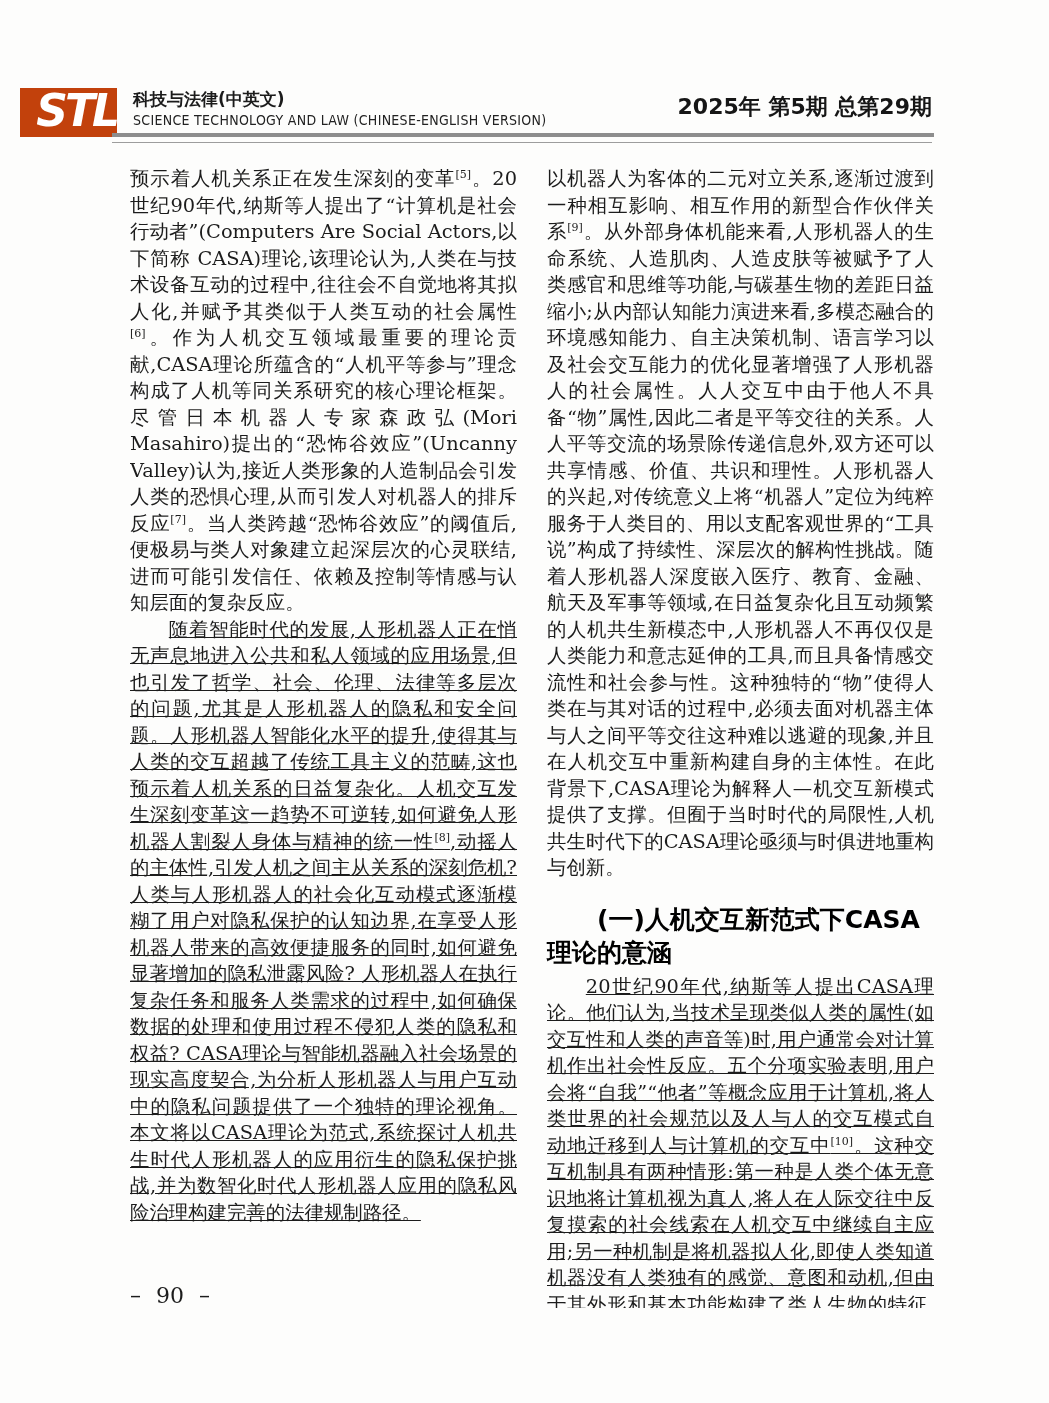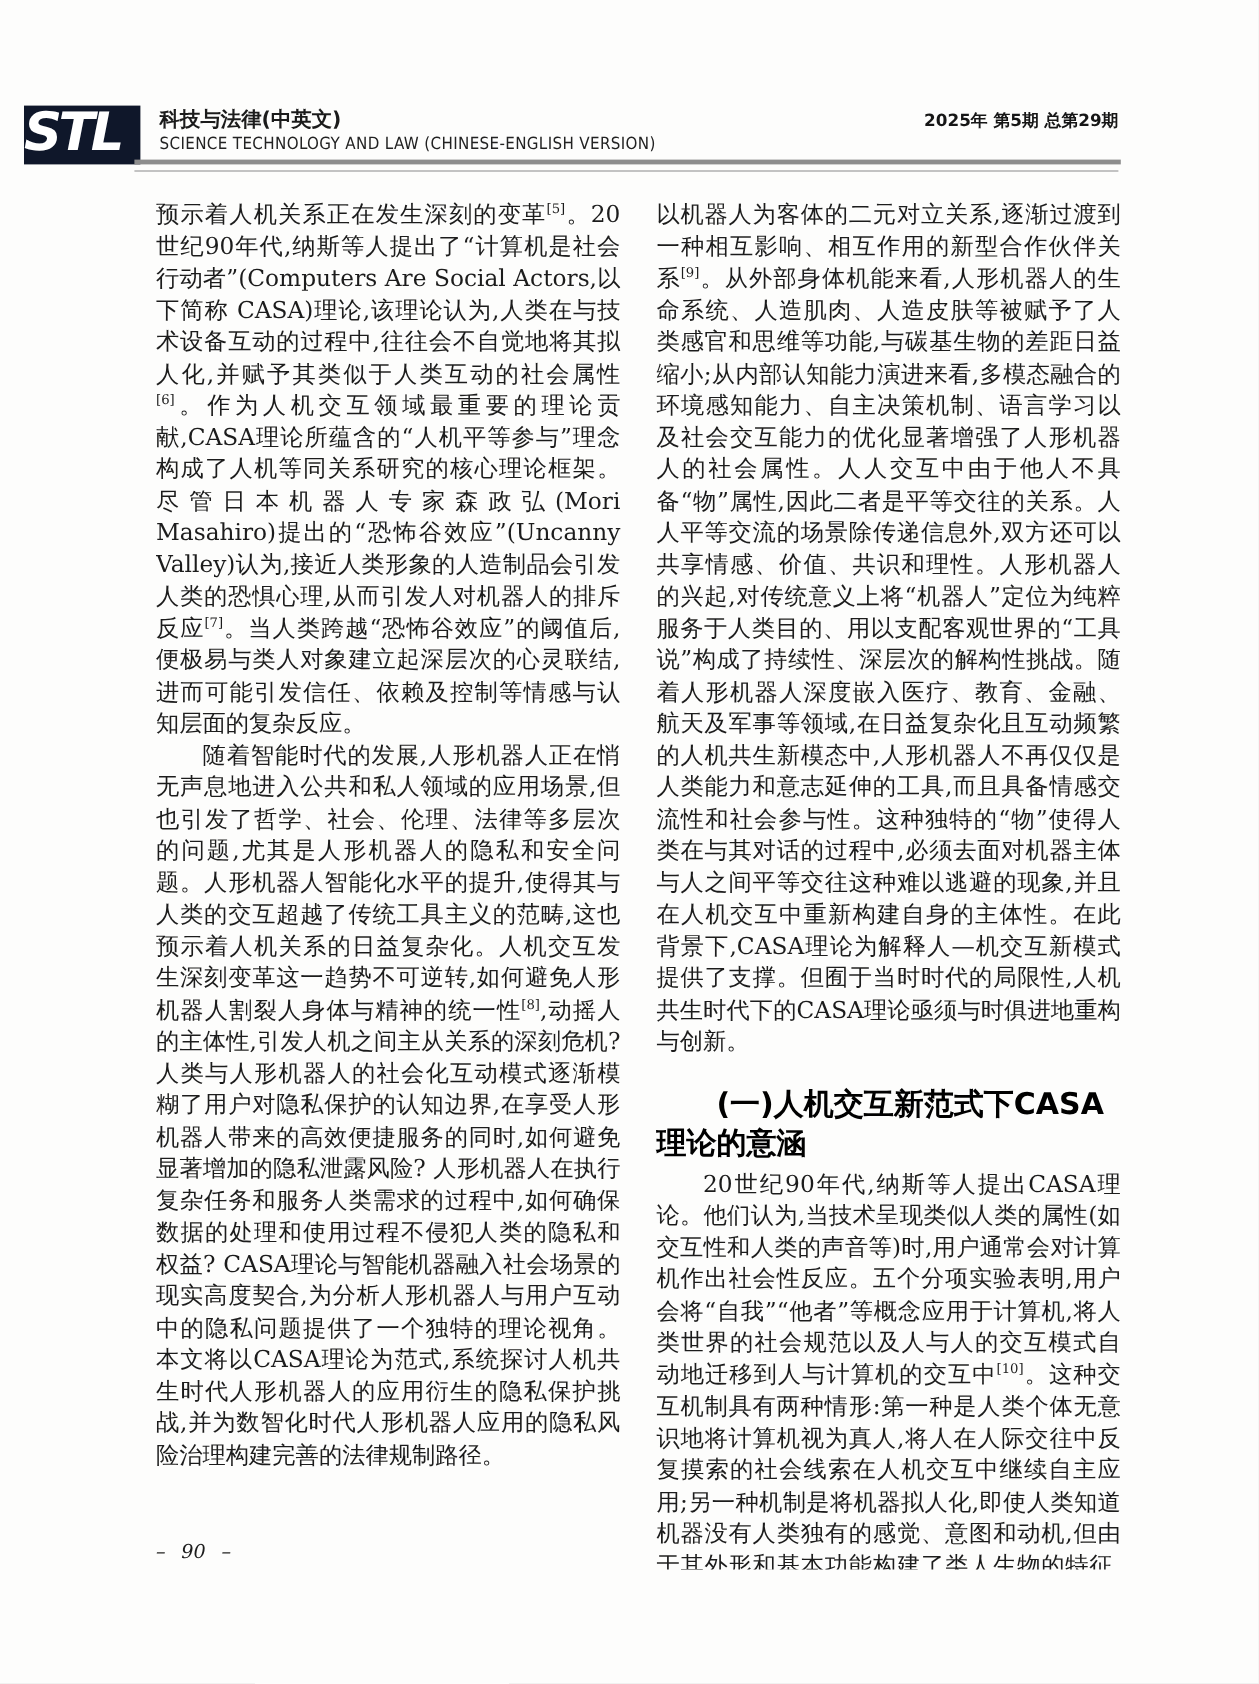--- a/index.html
+++ b/index.html
@@ -9,22 +9,22 @@
     margin:0 auto;
     background:#fdfdfc;
     color:#1e1e1e;
     font-family:"DejaVu Serif","Liberation Serif",serif;
     overflow:hidden;
   }
   
   .logo{
     position:absolute;left:20px;top:88px;
     width:97px;height:49px;
-    background:#0f172a;
-    display:flex;align-items:center;justify-content:flex-start;
+    background:#c2410c;
+    display:flex;align-items:center;justify-content:flex-end;
   }
   .logo span{
     color:#ffffff;
     font-family:"DejaVu Sans","Liberation Sans",sans-serif;
     font-weight:bold;font-style:italic;
     font-size:44px;letter-spacing:-3px;
     transform:translateY(-2px);
   }
   .journal-cn{
     position:absolute;left:133px;top:88px;
@@ -33,21 +33,21 @@
   }
   .journal-en{
     position:absolute;left:133px;top:112px;
     font-family:"DejaVu Sans","Liberation Sans",sans-serif;
     font-size:14px;letter-spacing:.3px;color:#222;
     font-stretch:condensed;
   }
   .issue-info{
     position:absolute;right:117px;top:92px;
     font-family:"DejaVu Sans","Liberation Sans",sans-serif;
-    font-weight:bold;font-size:14px;color:#161616;
+    font-weight:bold;font-size:22px;color:#161616;
   }
   .header-rule{
     position:absolute;left:112px;top:133px;
     width:822px;height:0;
     border-top:4px solid #8d8d8d;
   }
   .header-rule-thin{
     position:absolute;left:112px;top:142px;
     width:820px;height:0;
     border-top:1.5px solid #9d9d9d;
@@ -62,36 +62,35 @@
   }
   .col{width:387px;}
   .col p{
     margin:0;
     font-size:19.4px;
     line-height:26.5px;
     text-align:justify;
     text-justify:inter-character;
     color:#1c1c1c;
   }
-  .col p.indent{text-indent:2em;}
+  .col p.indent{text-indent:2em;text-decoration:underline;}
   .col p sup{font-size:11px;line-height:0;vertical-align:super;}
   h3.subsection-heading{
     margin:21px 0 5px 0;
     font-family:"DejaVu Sans","Liberation Sans",sans-serif;
     font-weight:bold;
     font-size:25px;line-height:33px;
     text-indent:2em;
     color:#000;
   }
   
   .page-number{
     position:absolute;left:130px;top:1283px;
-    font-size:16px;color:#1c1c1c;
+    font-size:22px;color:#1c1c1c;
     word-spacing:8px;
-    font-style:italic;
   }
 </style>
 </head>
 <body>
 
 <div class="page">
 
   <div class="logo">
     <span>STL</span>
   </div>

